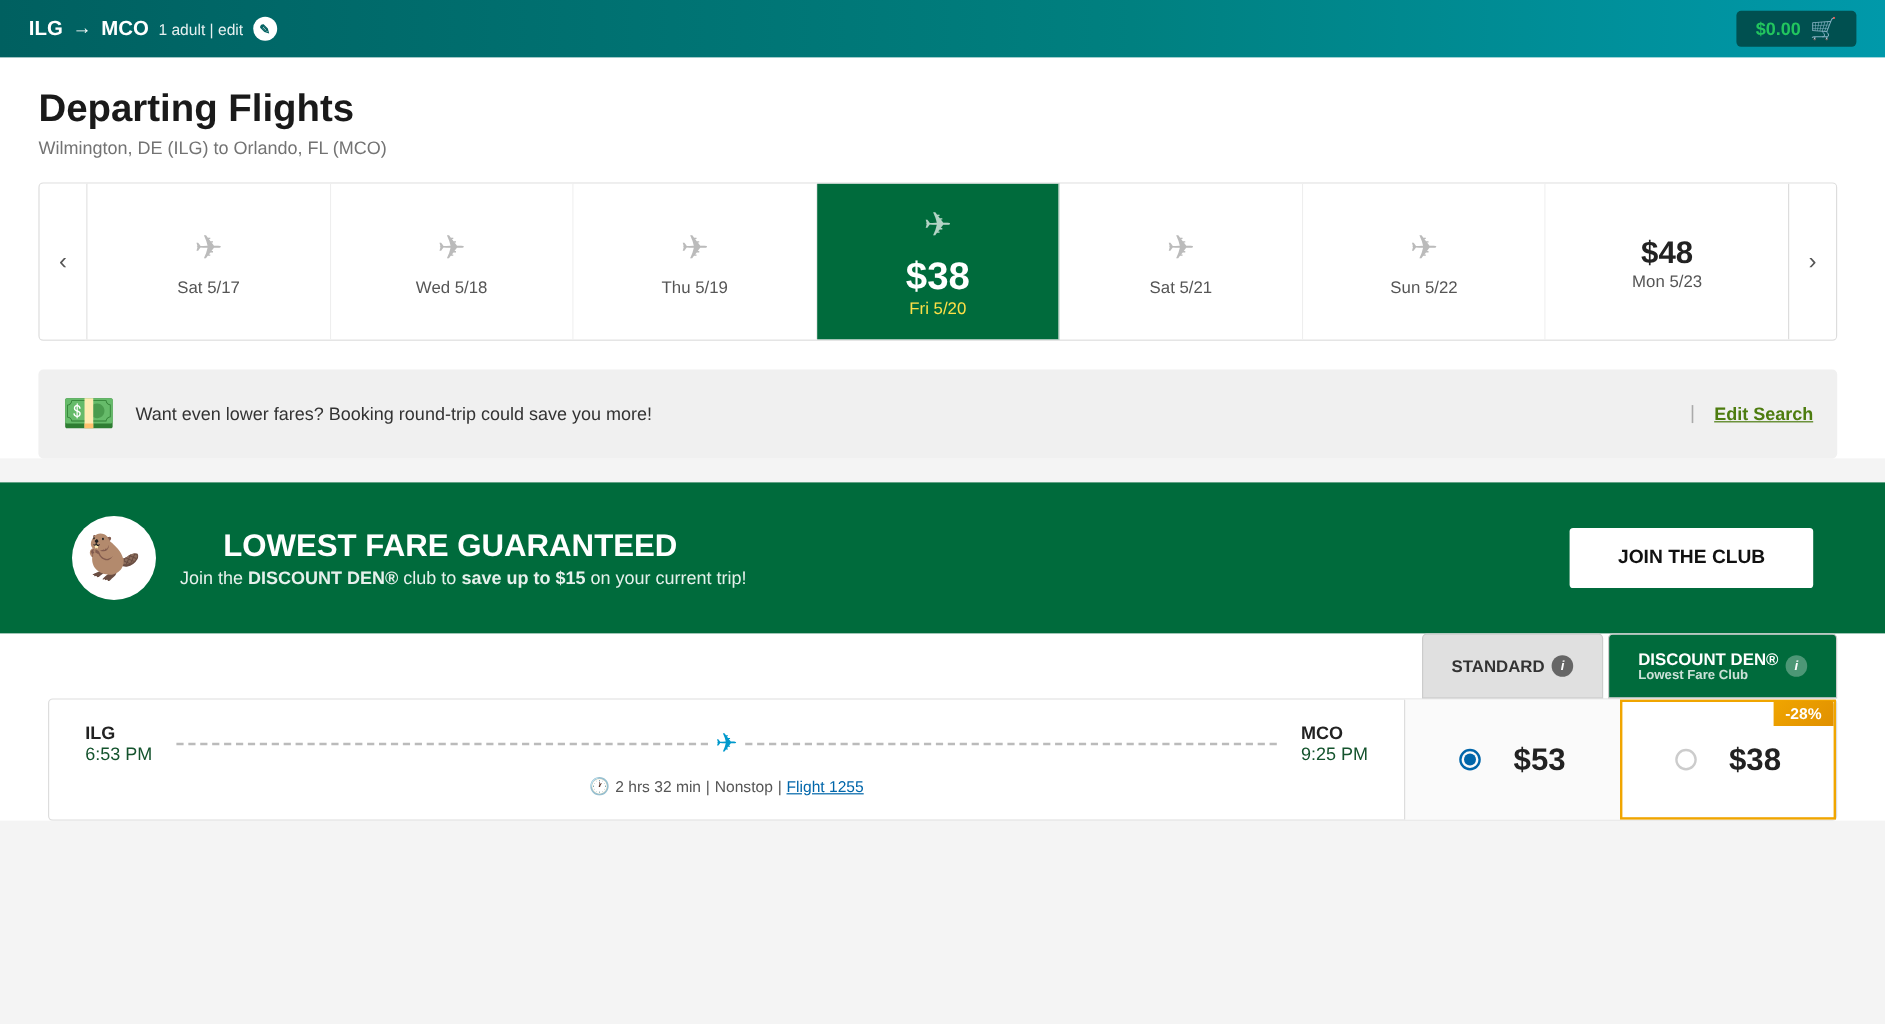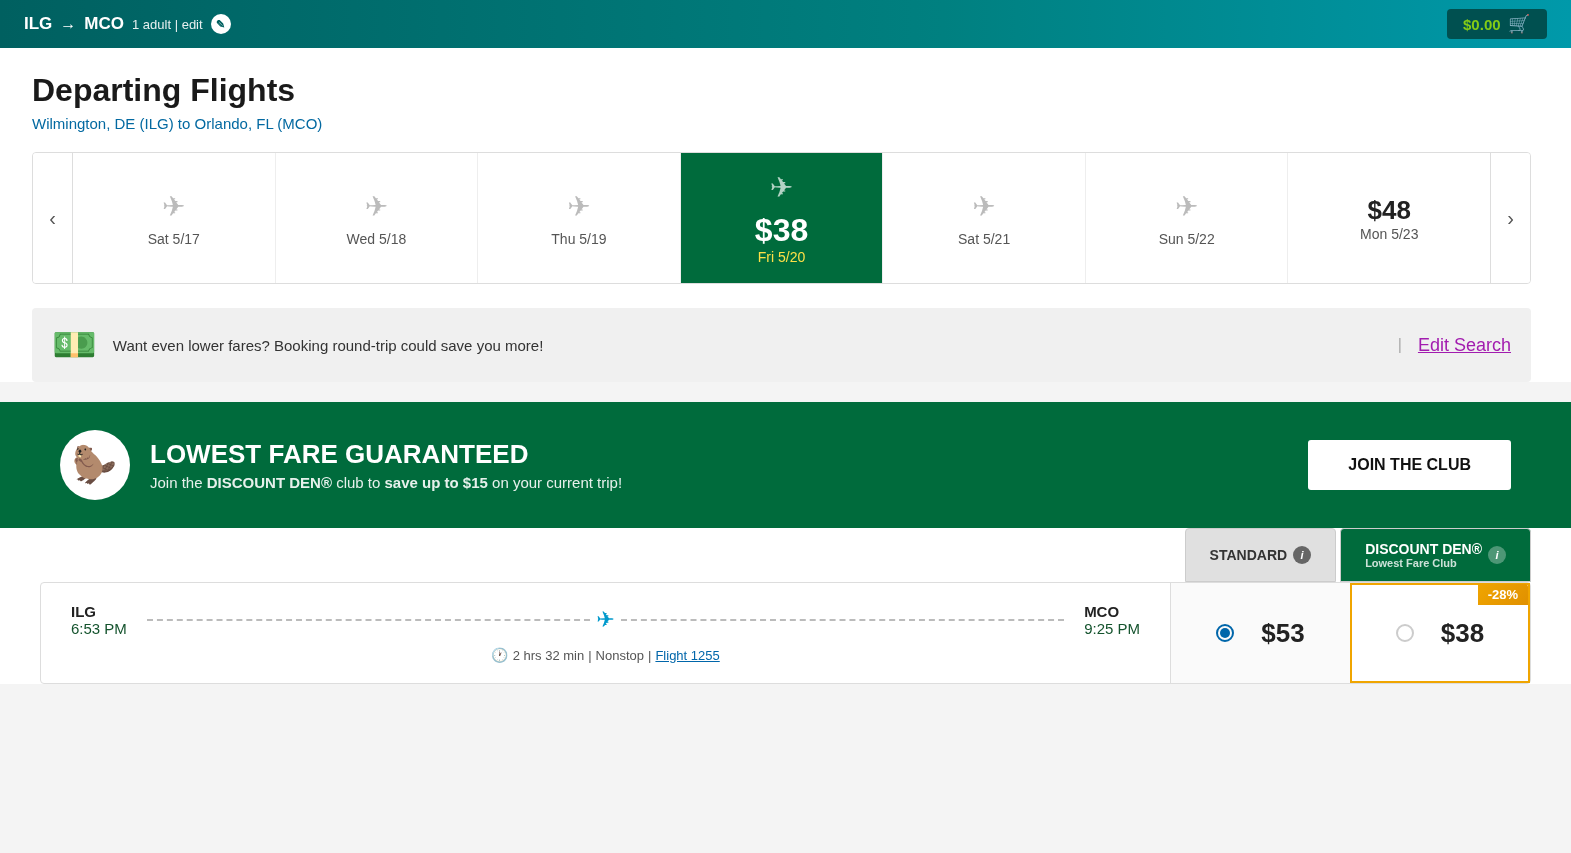--- a/index.html
+++ b/index.html
@@ -26,29 +26,29 @@
     .nav-edit-icon {
       background: #fff;
       border-radius: 50%;
       width: 20px; height: 20px;
       display: inline-flex; align-items: center; justify-content: center;
       font-size: 11px; color: #006060; font-weight: bold; cursor: pointer;
     }
     .cart-area {
       display: flex; align-items: center; gap: 8px;
       background: #005050; padding: 4px 16px; border-radius: 4px;
-      color: #84cc16; font-size: 15px; font-weight: bold; cursor: pointer;
+      color: #22c55e; font-size: 15px; font-weight: bold; cursor: pointer;
     }
     .cart-icon { font-size: 18px; }
 
     
     .main-content { max-width: 1571px; padding: 24px 40px 0 32px; background: #fff; }
 
     .page-title { font-size: 32px; font-weight: bold; color: #1a1a1a; margin-bottom: 6px; }
-    .page-subtitle { font-size: 15px; color: #0369a1; margin-bottom: 20px; }
+    .page-subtitle { font-size: 15px; color: #737373; margin-bottom: 20px; }
 
     
     .date-selector {
       display: flex; align-items: stretch;
       border: 1px solid #ddd; border-radius: 4px; overflow: hidden;
       background: #f8f8f8; margin-bottom: 24px;
       position: relative;
     }
     .date-nav-btn {
       background: #fff; border: none; width: 40px; min-height: 120px;
@@ -77,37 +77,37 @@
 
     
     .savings-banner {
       display: flex; align-items: center; gap: 16px;
       background: #f0f0f0; padding: 16px 20px; margin-bottom: 0;
       border-radius: 4px; margin-bottom: 20px;
     }
     .savings-icon { font-size: 36px; }
     .savings-text { font-size: 15px; color: #333; flex: 1; }
     .edit-search-link {
-      color: #a21caf; text-decoration: underline; font-weight: 400;
-      cursor: pointer; font-size: 18px;
+      color: #4d7c0f; text-decoration: underline; font-weight: 700;
+      cursor: pointer; font-size: 15px;
     }
 
     
     .promo-banner {
       background: #006b3c; color: #fff;
       display: flex; align-items: center; justify-content: space-between;
       padding: 24px 40px; margin: 0 -40px; margin-bottom: 20px;
     }
     .promo-left { display: flex; align-items: center; gap: 20px; }
     .promo-mascot {
       width: 70px; height: 70px; border-radius: 50%;
       background: #fff; display: flex; align-items: center; justify-content: center;
       font-size: 36px; overflow: hidden;
     }
-    .promo-text h2 { font-size: 26px; font-weight: bold; margin-bottom: 4px; }
+    .promo-text h2 { font-size: 26px; font-weight: bold; margin-bottom: 4px; margin-left: 36px; }
     .promo-text p { font-size: 15px; opacity: 0.9; }
     .promo-text p strong { font-weight: bold; }
     .join-btn {
       background: #fff; color: #111; border: none;
       padding: 16px 40px; font-size: 16px; font-weight: bold;
       cursor: pointer; border-radius: 3px; white-space: nowrap;
     }
 
     
     .fare-tabs {

